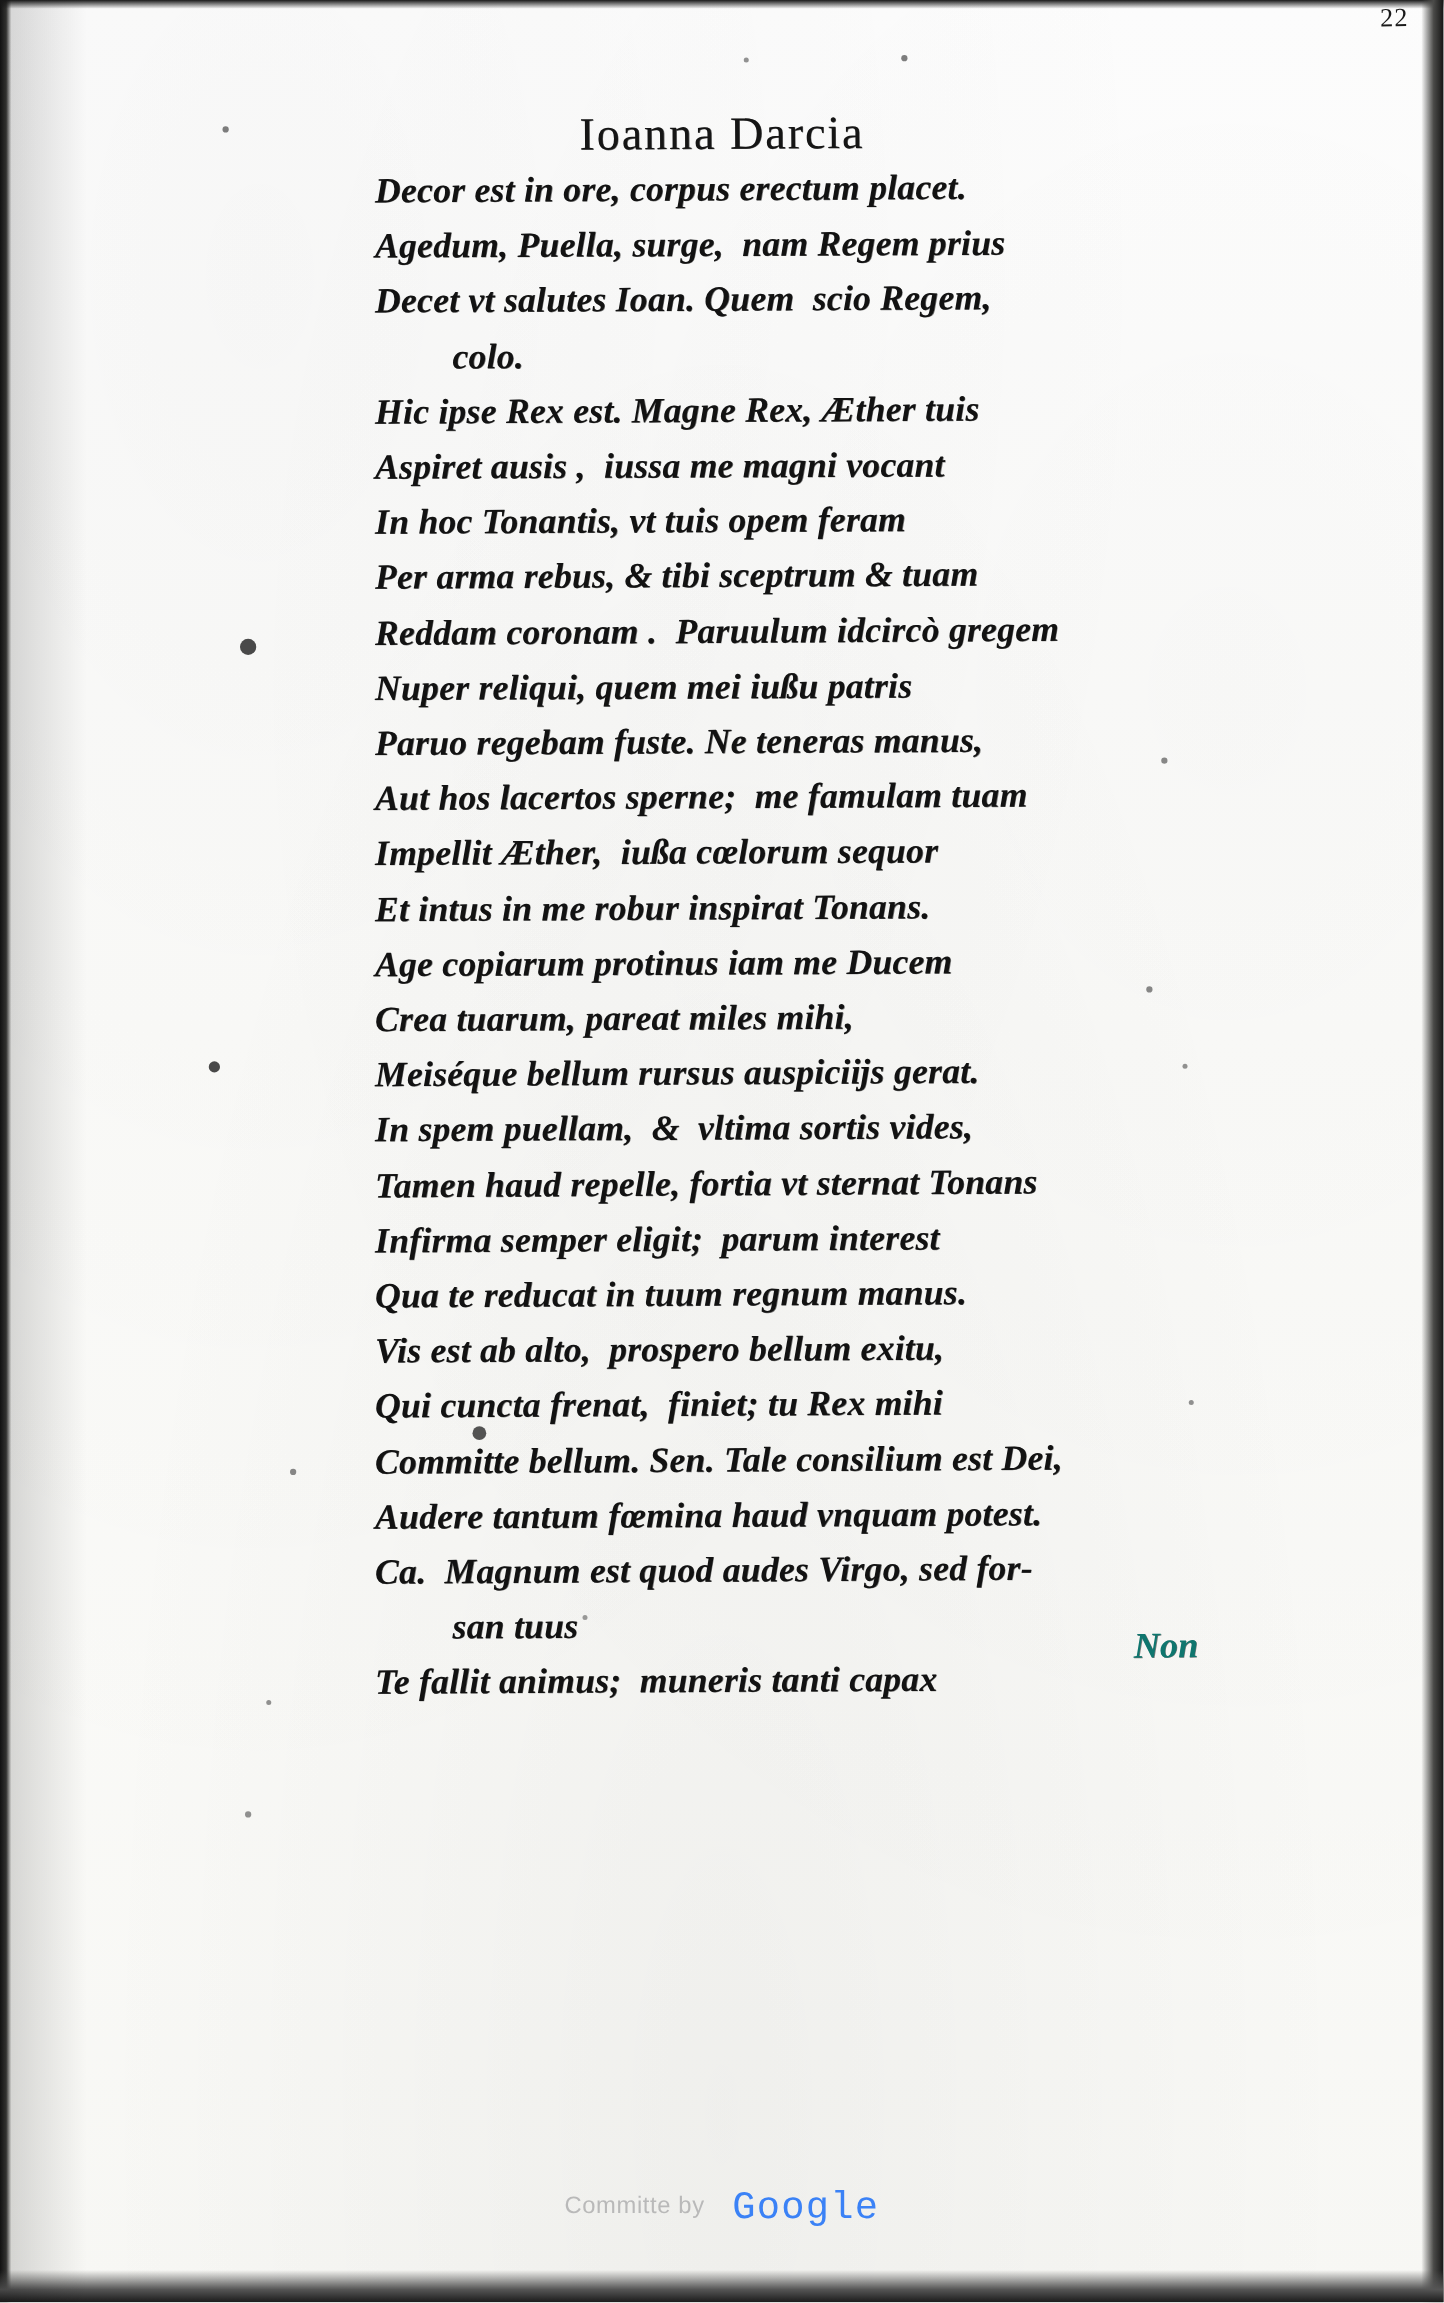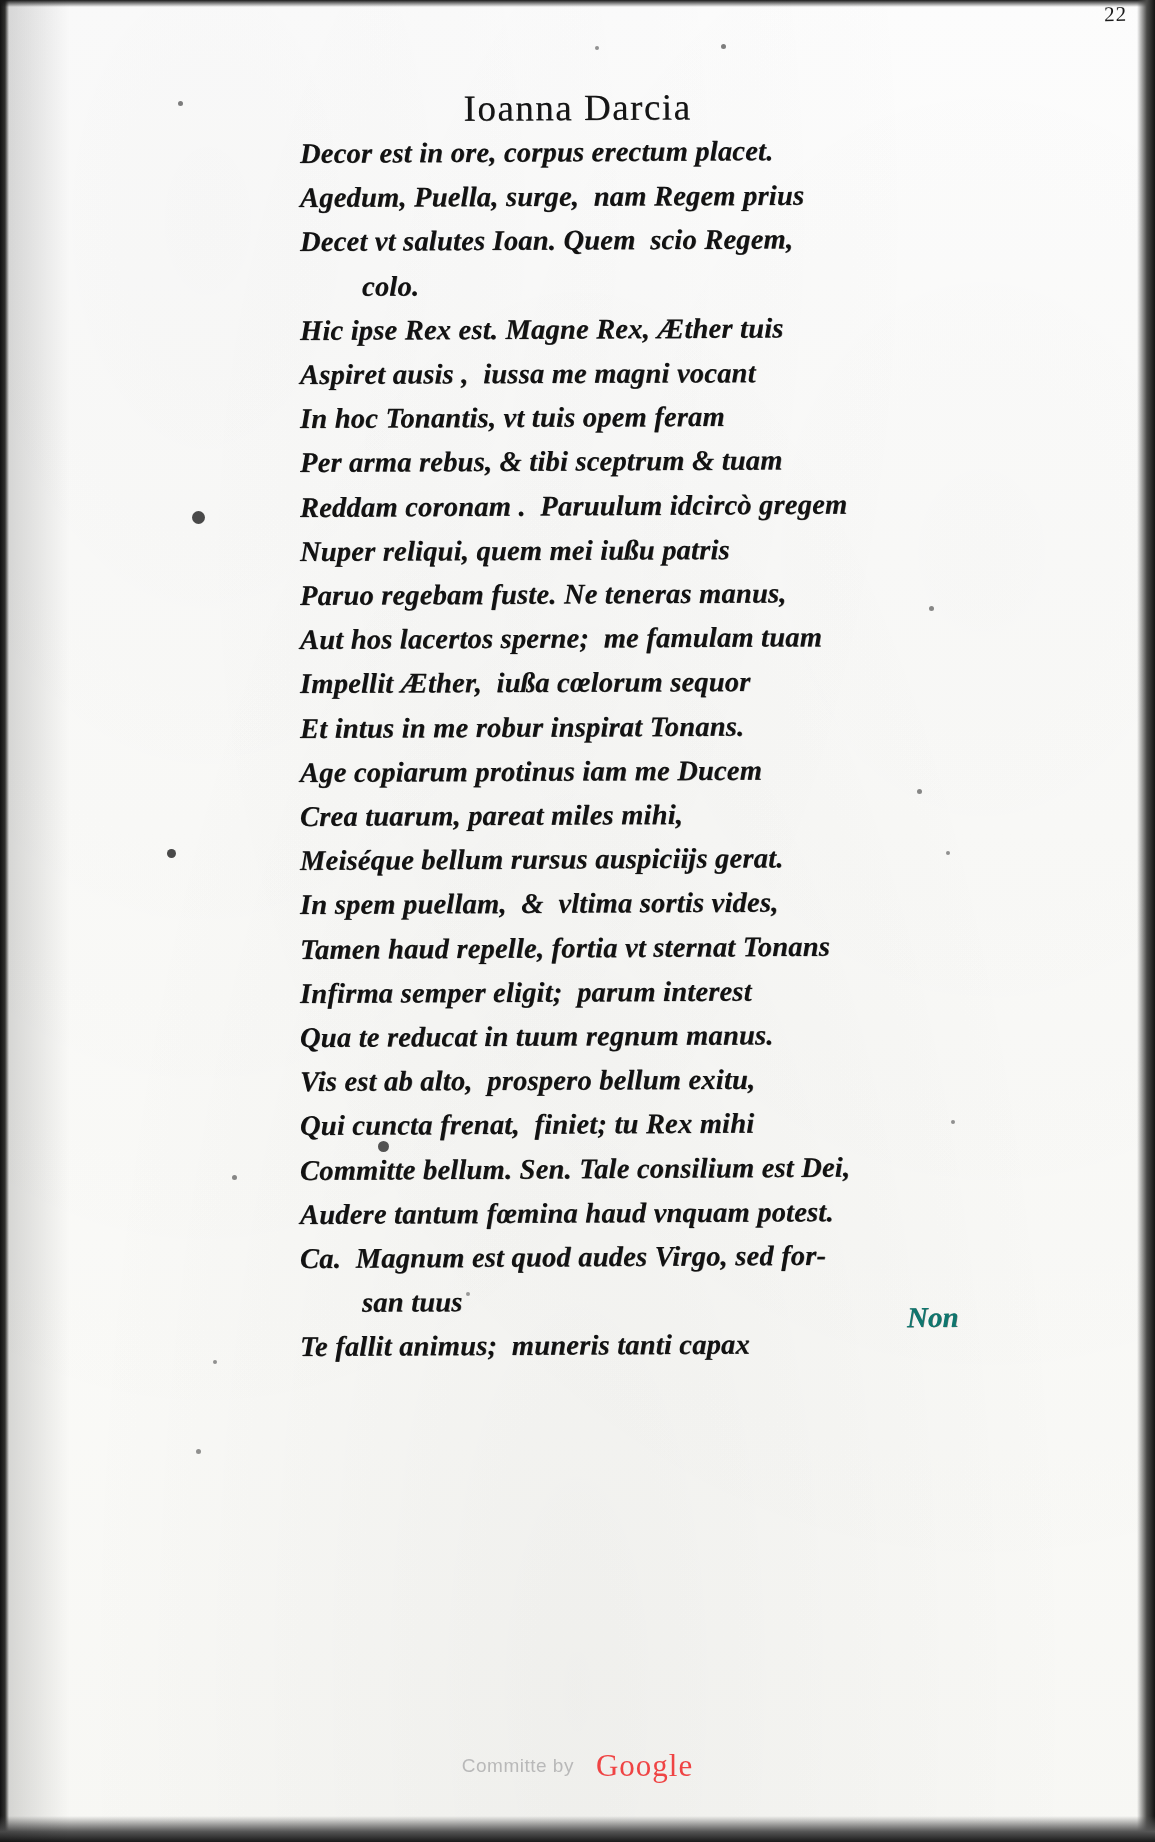--- a/index.html
+++ b/index.html
@@ -125,23 +125,23 @@
     left: 0;
     bottom: 58px;
     width: 1155px;
     text-align: center;
     color: #b9b9b9;
     font-family: "Liberation Sans", sans-serif;
     font-size: 19px;
     letter-spacing: 0.5px;
   }
   #footer .google-wordmark {
-    font-family: Liberation Serif, serif;
+    font-family: Liberation Mono, monospace;
     font-size: 31px;
-    color: #ef4444;
+    color: #3b82f6;
     vertical-align: -4px;
     margin-left: 22px;
     letter-spacing: 1px;
   }
   
   .speck {
     position: absolute;
     background: #2a2a2a;
     border-radius: 50%;
     pointer-events: none;

